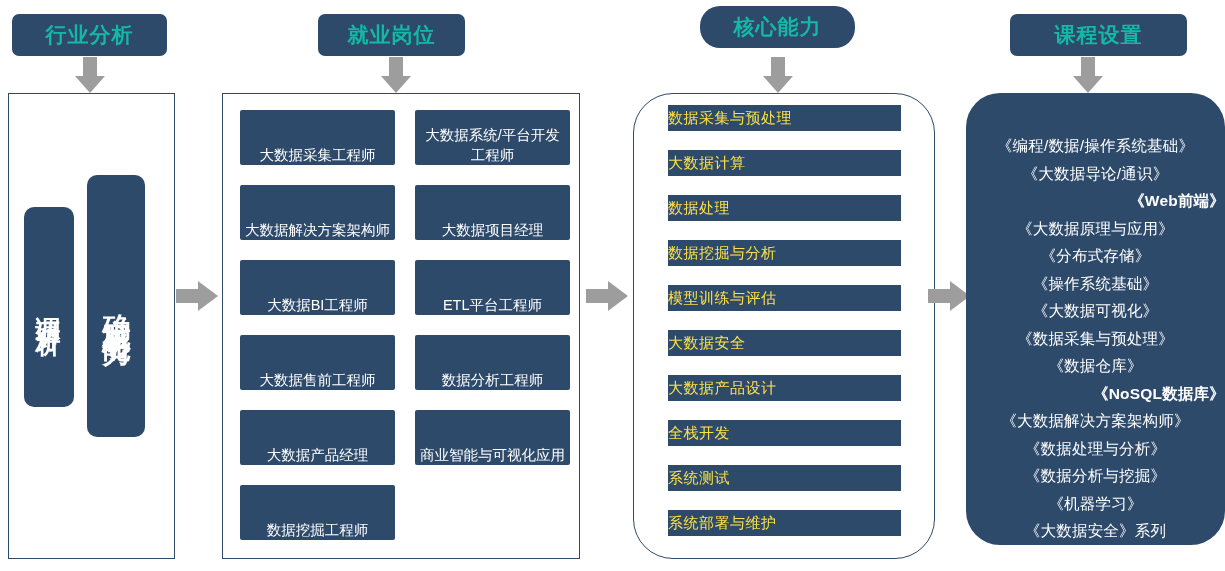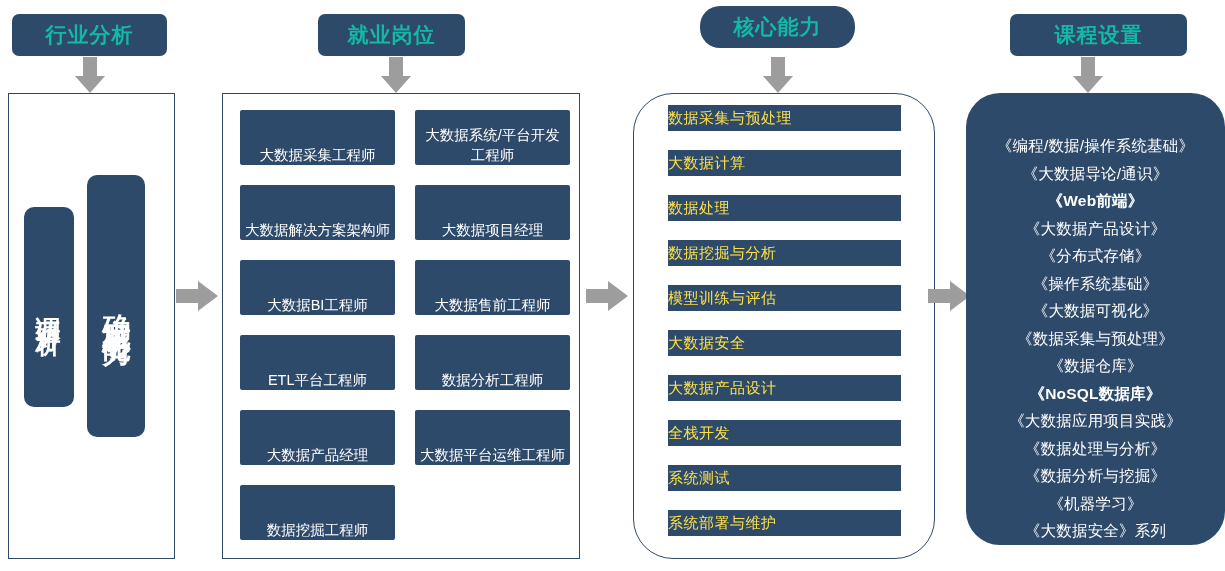--- a/index.html
+++ b/index.html
@@ -80,21 +80,21 @@
 
   
   .courselist{
     position:absolute;left:966px;top:100px;width:259px;
     color:#ffffff;text-align:center;font-size:15.5px;line-height:27.5px;
     letter-spacing:.2px;
     margin-top:32px;
   }
   .courselist .c{white-space:nowrap;}
   .courselist .c.wrap{white-space:normal;text-align:center;}
-  .bold{font-weight:bold;}
+  .bold{font-weight:bold;text-align:right;}
 </style>
 </head>
 <body>
 
 <div class="stage">
 
   <div class="pill" style="left:12px;top:14px;width:155px;">
     <span>行业分析</span>
   </div>
   <div class="pill" style="left:318px;top:14px;width:147px;">
@@ -150,33 +150,33 @@
     <div class="job">
         <span>大数据解决方案架构师</span>
       </div>
     <div class="job">
         <span>大数据项目经理</span>
       </div>
     <div class="job">
         <span>大数据BI工程师</span>
       </div>
     <div class="job">
+        <span>ETL平台工程师</span>
+      </div>
+    <div class="job">
         <span>大数据售前工程师</span>
       </div>
     <div class="job">
-        <span>ETL平台工程师</span>
-      </div>
-    <div class="job">
         <span>数据分析工程师</span>
       </div>
     <div class="job">
         <span>大数据产品经理</span>
       </div>
     <div class="job">
-        <span>大数据平台运维工程师</span>
+        <span>商业智能与可视化应用</span>
       </div>
     <div class="job">
         <span>数据挖掘工程师</span>
       </div>
   </div>
 
   <div class="right-arrow" style="left:586px;top:281px;">
     <div class="shaft"></div>
     <div class="head"></div>
   </div>
@@ -220,28 +220,28 @@
     <div class="shaft"></div>
     <div class="head"></div>
   </div>
 
   <div class="panel filled" style="left:966px;top:93px;width:259px;height:452px;"></div>
 
   <div class="courselist">
     <div class="c"><span>《编程/数据/操作系统基础》</span></div>
     <div class="c"><span>《大数据导论/通识》</span></div>
     <div class="c bold"><span>《Web前端》</span></div>
-    <div class="c"><span>《大数据产品设计》</span></div>
+    <div class="c"><span>《大数据原理与应用》</span></div>
     <div class="c"><span>《分布式存储》</span></div>
     <div class="c"><span>《操作系统基础》</span></div>
     <div class="c"><span>《大数据可视化》</span></div>
     <div class="c"><span>《数据采集与预处理》</span></div>
     <div class="c"><span>《数据仓库》</span></div>
     <div class="c bold"><span>《NoSQL数据库》</span></div>
-    <div class="c"><span>《大数据应用项目实践》</span></div>
+    <div class="c"><span>《大数据解决方案架构师》</span></div>
     <div class="c"><span>《数据处理与分析》</span></div>
     <div class="c"><span>《数据分析与挖掘》</span></div>
     <div class="c"><span>《机器学习》</span></div>
     <div class="c"><span>《大数据安全》系列</span></div>
     <div class="c wrap"><span>《大数据应用项目实践》系列</span></div>
   </div>
 
 </div>
 
 </body></html>

